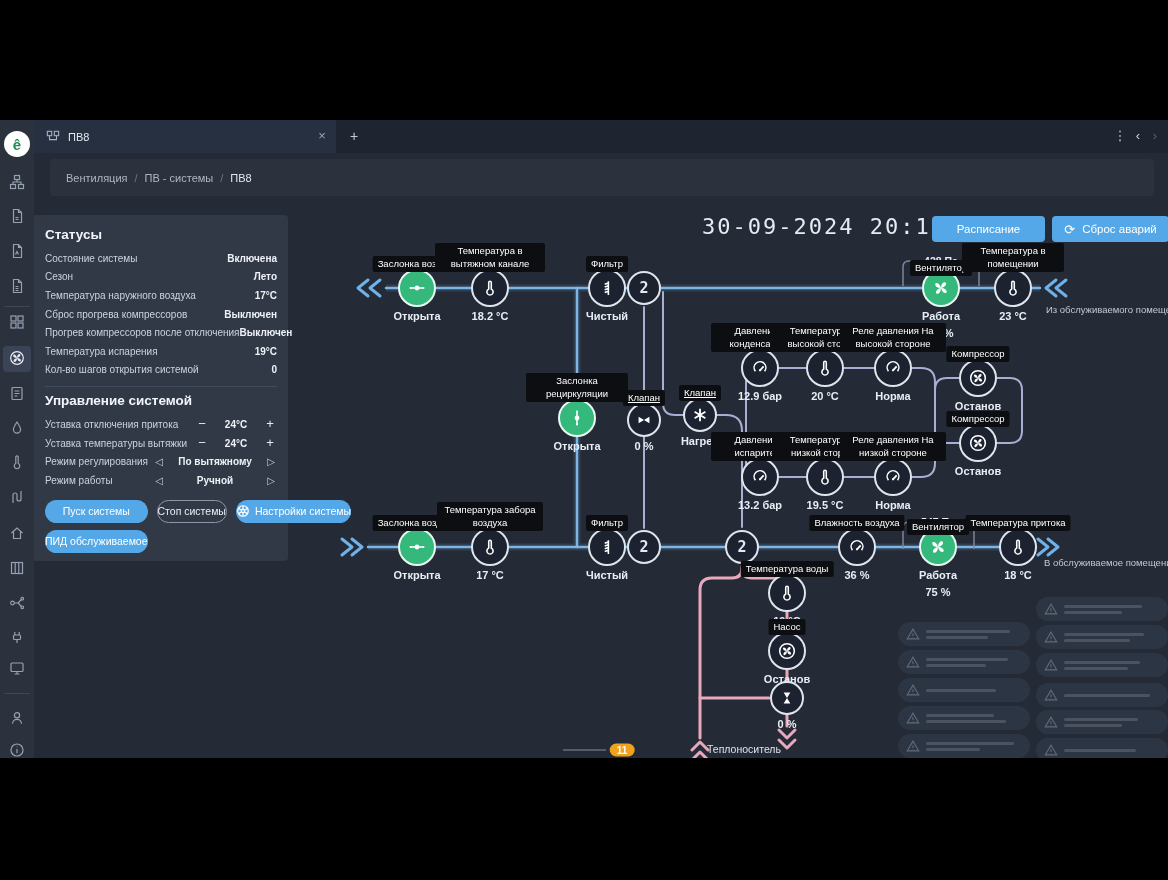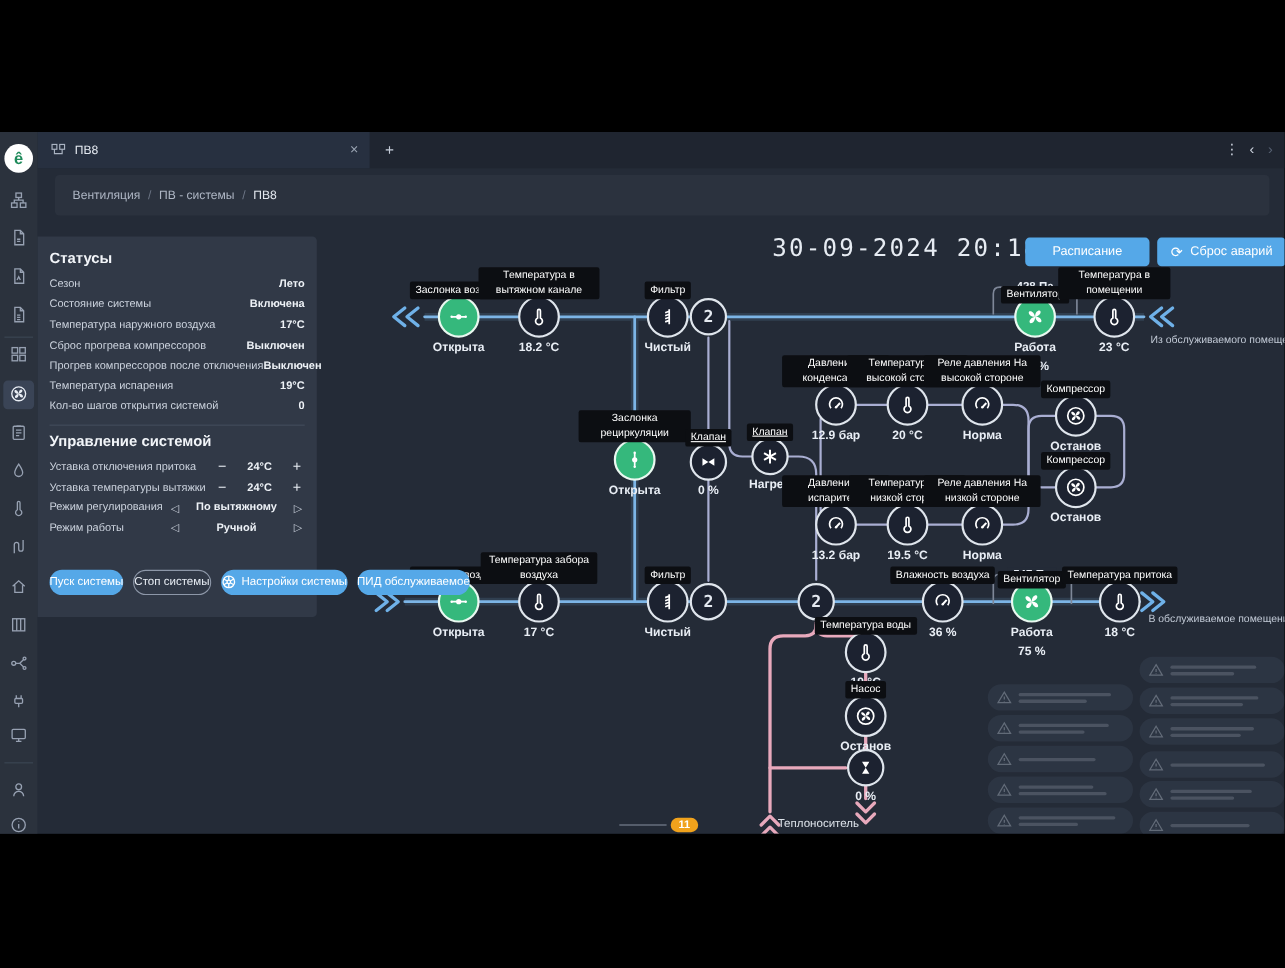--- a/index.html
+++ b/index.html
@@ -40,21 +40,21 @@
   .prow{display:flex;justify-content:space-between;align-items:center;height:18.6px;}
   .plabel{font-size:10px;color:#ccd3de;white-space:nowrap;}
   .pval{font-size:10px;font-weight:bold;color:#eef2f7;white-space:nowrap;}
   .pval.green{color:#45c487;}
   .pdiv{height:1px;background:#434c5c;margin:7px 0 6px 0;}
   .ctrl{display:flex;align-items:center;gap:7px;}
   .stepbtn{color:#e6ebf2;font-size:13px;width:14px;text-align:center;cursor:pointer;line-height:14px;}
   .stepval{width:40px;text-align:center;font-size:10px;font-weight:bold;color:#eef2f7;}
   .selarrow{color:#c8cfda;font-size:10px;width:12px;text-align:center;cursor:pointer;}
   .selval{width:86px;text-align:center;font-size:10px;font-weight:bold;color:#eef2f7;white-space:nowrap;}
-  .btngrid{display:grid;grid-template-columns:1fr 1fr 1fr 1fr;gap:7px 9px;margin-top:28px;}
+  .btngrid{display:grid;grid-template-columns:1fr 1fr 1fr;gap:7px 9px;margin-top:10px;}
   .btn{height:23px;border-radius:12px;font-size:10.5px;display:flex;align-items:center;justify-content:center;
        gap:5px;cursor:pointer;box-sizing:border-box;white-space:nowrap;}
   .btn.fill{background:#55a8e8;color:#fff;}
   .btn.line{background:transparent;border:1px solid #8d97a8;color:#e9eef5;}
   .wheel{width:14px;height:14px;}
   .wheel svg{width:14px;height:14px;stroke:#fff;fill:none;stroke-width:1.4;}
 
   
   .dt{position:absolute;left:702px;top:94px;display:flex;align-items:center;gap:10px;z-index:21;}
   .dttext{font-family:"DejaVu Sans Mono",monospace;font-size:22px;letter-spacing:2px;color:#e6ebf2;}
@@ -236,26 +236,26 @@
     <span class="crumb">Вентиляция</span>
     <span class="crumbsep">/</span>
     <span class="crumb">ПВ - системы</span>
     <span class="crumbsep">/</span>
     <span class="crumb last">ПВ8</span>
   </div>
 
   <div class="panel">
     <div class="ptitle">Статусы</div>
     <div class="prow">
+          <span class="plabel">Состояние системы</span>
+          <span class="pval">Включена</span>
+        </div>
+    <div class="prow">
           <span class="plabel">Сезон</span>
           <span class="pval">Лето</span>
-        </div>
-    <div class="prow">
-          <span class="plabel">Состояние системы</span>
-          <span class="pval">Включена</span>
         </div>
     <div class="prow">
           <span class="plabel">Температура наружного воздуха</span>
           <span class="pval">17°C</span>
         </div>
     <div class="prow">
           <span class="plabel">Сброс прогрева компрессоров</span>
           <span class="pval">Выключен</span>
         </div>
     <div class="prow">

